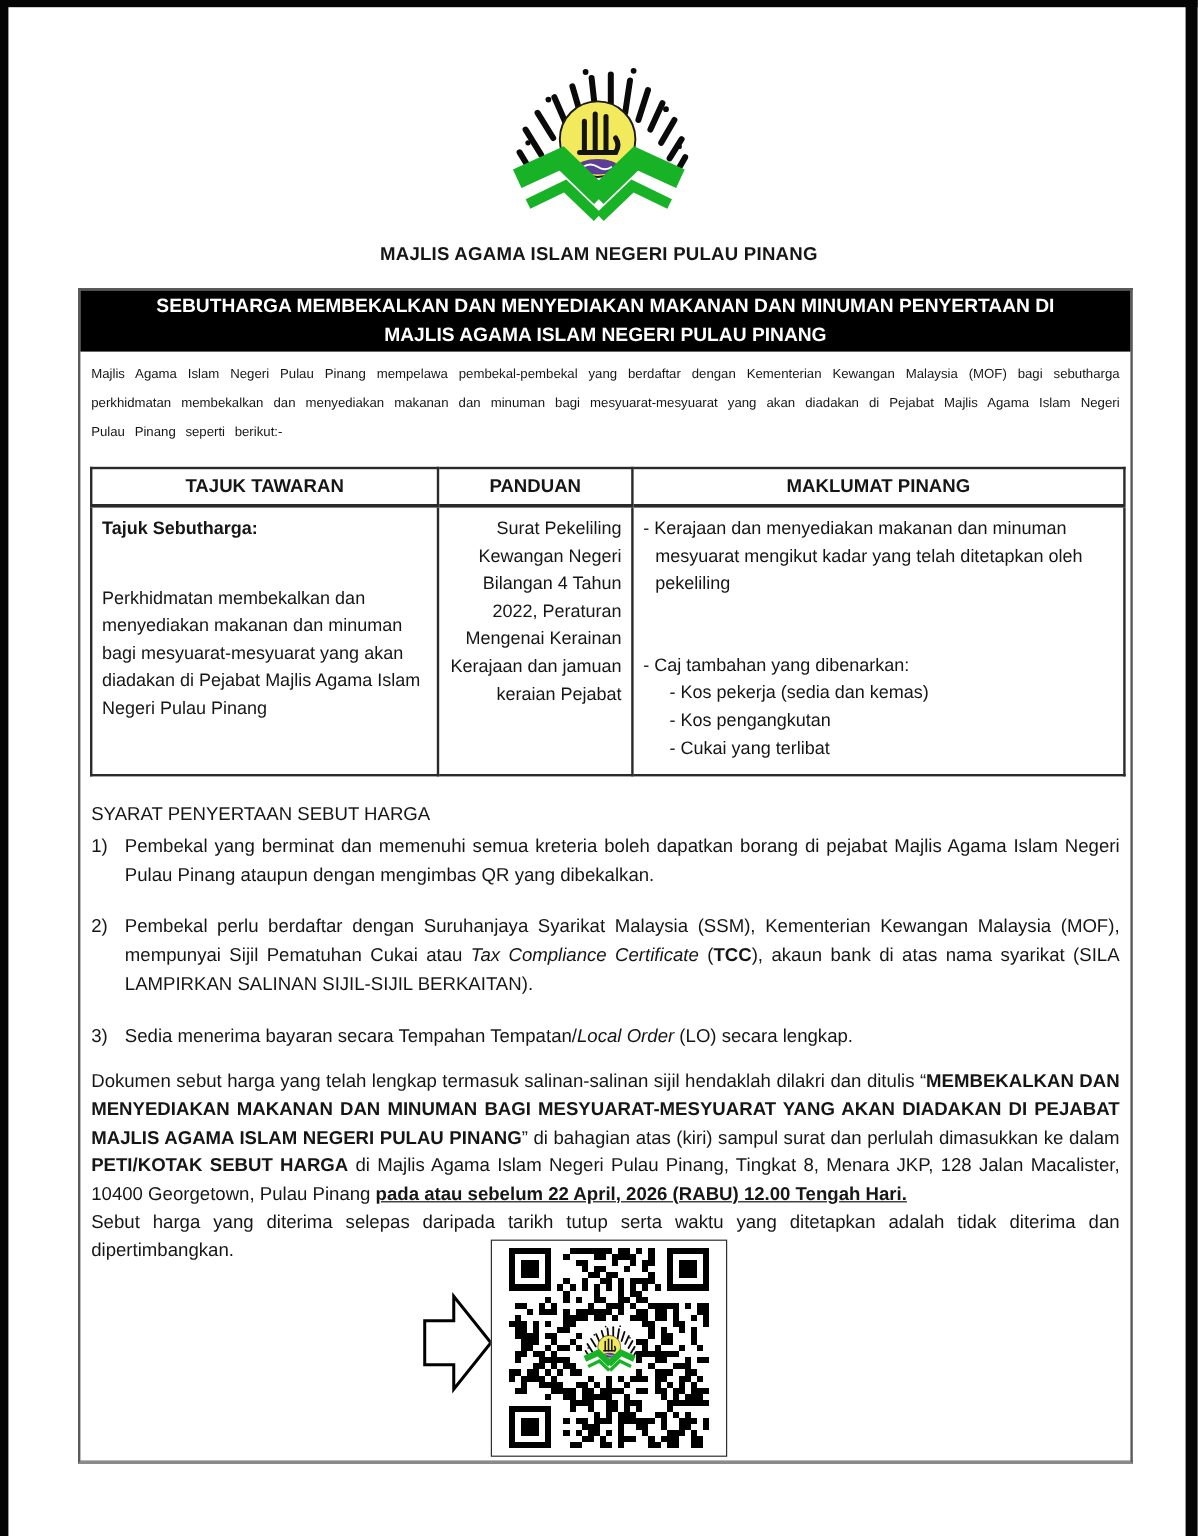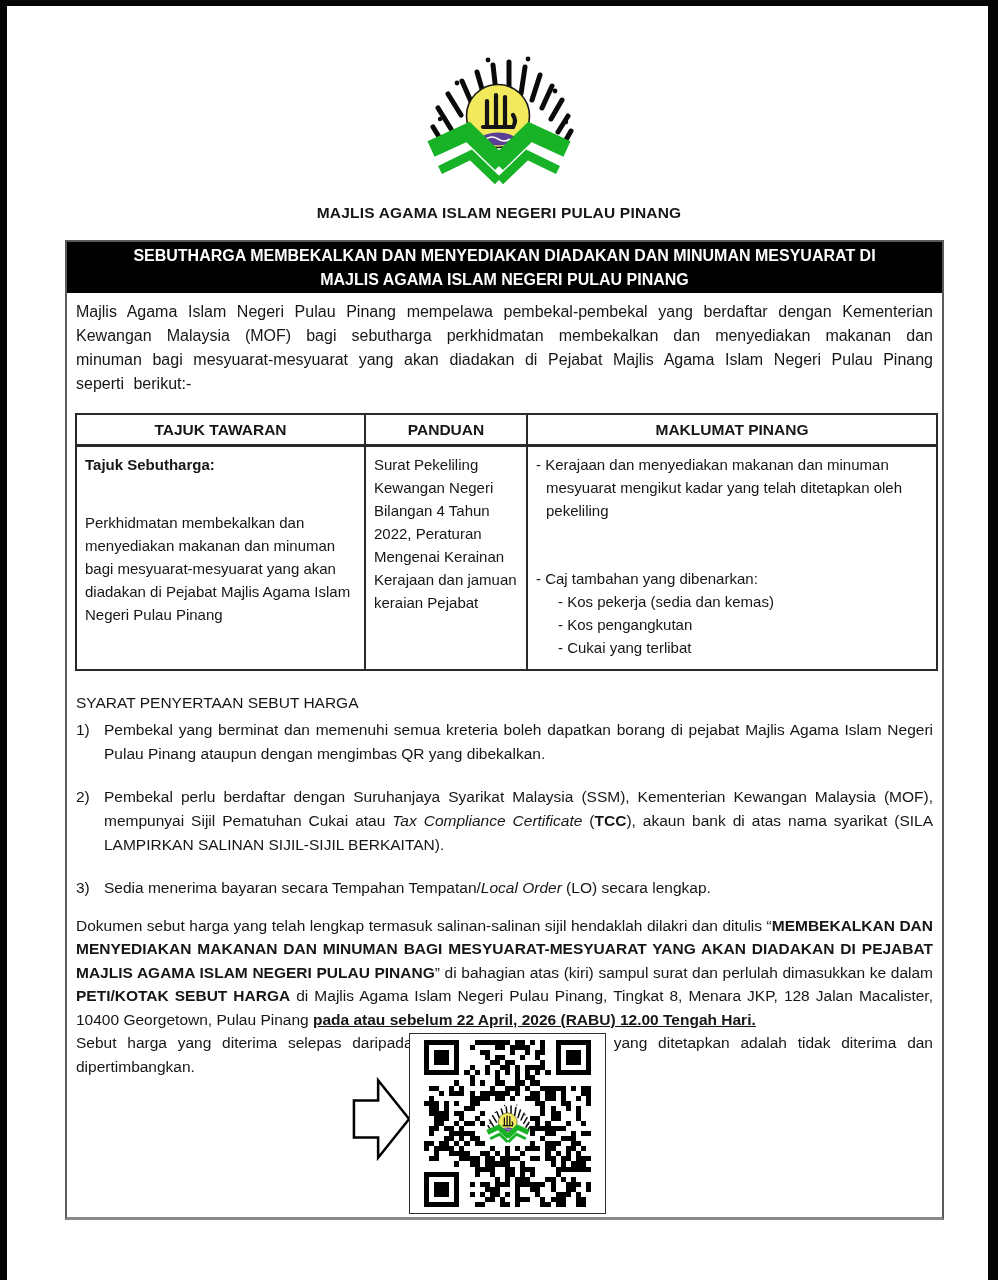--- a/index.html
+++ b/index.html
@@ -29,37 +29,37 @@
     border:2px solid #5a5a5a; border-bottom:3px solid #8a8a8a;
     background:#fff;
   }
 
   .banner {
     background:#000; color:#fff; text-align:center;
     font-weight:bold; font-size:16px; line-height:24px; padding:2px 4px 1px 4px;
   }
 
   .intro {
-    padding:7px 9px 0 9px; font-size:16px; line-height:24px;
+    padding:7px 9px 0 9px; font-size:11px; line-height:24px;
     text-align:justify; word-spacing:5px;
   }
 
   table.offer {
     border-collapse:collapse; margin:17px 0 16px 8px; width:861px;
     font-size:15px; line-height:23px; table-layout:fixed;
   }
   table.offer th, table.offer td { border:2px solid #2a2a2a; }
   table.offer th {
     font-size:15.5px; font-weight:bold; text-align:center;
     height:31px; padding:2px 4px; border-bottom-width:3px;
   }
   table.offer td { vertical-align:top; padding:6px 8px 10px 8px; }
   .col1 { width:289px; } .col2 { width:162px; } .col3 { width:410px; }
   .cell-tajuk-label { font-weight:bold; margin-bottom:35px; }
-  .cell-panduan { text-align:left; padding-top:4px; }
+  .cell-panduan { text-align:right; padding-top:4px; }
   .mk-item { padding-left:10px; text-indent:-10px; max-width:372px; }
   .mk-gap  { margin-bottom:45px; }
   .mk-sub  { margin-left:22px; padding-left:10px; text-indent:-10px; }
 
   .syarat { padding:0 9px; font-size:15.5px; line-height:24px; }
   .syarat-heading { font-weight:normal; margin-top:20px; margin-bottom:3px; }
   .sy-item { display:flex; margin-bottom:19px; }
   .sy-item:last-child { margin-bottom:0; }
   .sy-num  { width:28px; flex:0 0 28px; }
   .sy-body { flex:1; text-align:justify; }
@@ -149,21 +149,21 @@
   <svg width="150" height="142" viewBox="0 0 150 142">
     <use href="#crest"></use>
   </svg>
 </div>
 
 <div class="org-title">MAJLIS AGAMA ISLAM NEGERI PULAU PINANG</div>
 
 <div class="doc-box">
 
   <div class="banner">
-    <div>SEBUTHARGA MEMBEKALKAN DAN MENYEDIAKAN DIADAKAN DAN MINUMAN MESYUARAT DI</div>
+    <div>SEBUTHARGA MEMBEKALKAN DAN MENYEDIAKAN MAKANAN DAN MINUMAN PENYERTAAN DI</div>
     <div>MAJLIS AGAMA ISLAM NEGERI PULAU PINANG</div>
   </div>
 
   <div class="intro">Majlis Agama Islam Negeri Pulau Pinang mempelawa pembekal-pembekal yang berdaftar dengan Kementerian Kewangan Malaysia (MOF) bagi sebutharga perkhidmatan membekalkan dan menyediakan makanan dan minuman bagi mesyuarat-mesyuarat yang akan diadakan di Pejabat Majlis Agama Islam Negeri Pulau Pinang seperti berikut:-</div>
 
   <table class="offer">
     <colgroup>
         <col class="col1">
         <col class="col2">
         <col class="col3">

